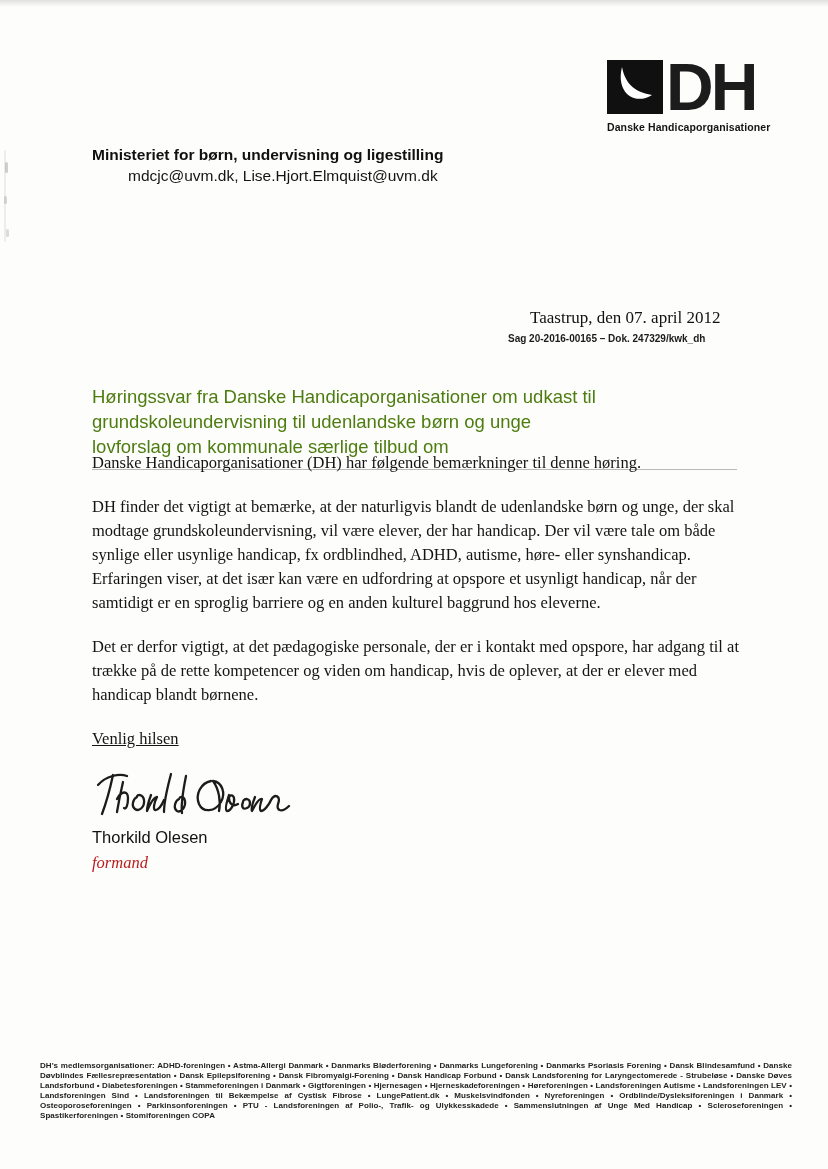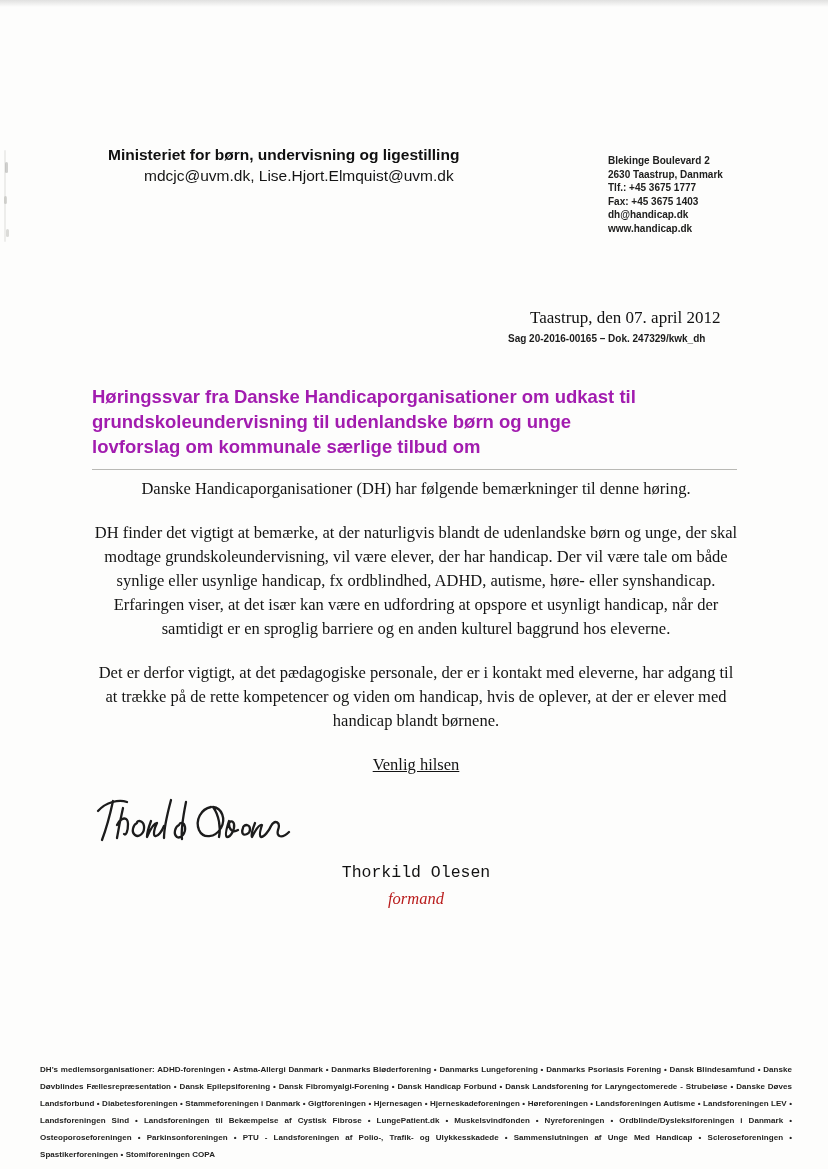--- a/index.html
+++ b/index.html
@@ -26,97 +26,101 @@
   .logo-block { position:absolute; left:607px; top:60px; }
   .logo-row { display:flex; align-items:flex-start; }
   .logo-mark { display:block; width:56px; height:54px; }
   .logo-mark svg { display:block; width:56px; height:54px; }
   .logo-dh {
     display:block; font-weight:700; font-size:66px; line-height:54px;
     letter-spacing:-3px; color:#1c1c1c; margin-left:3px;
   }
   .logo-org { margin-top:7px; font-size:10.5px; font-weight:700; color:#141414; letter-spacing:.1px; }
 
-  .recipient { position:absolute; left:108px; top:146px; }
+  .recipient { position:absolute; left:92px; top:146px; }
   .recipient-name { font-weight:700; font-size:15.5px; color:#101010; }
   .recipient-emails { margin-top:3px; font-size:15.5px; color:#141414;margin-left:36px; }
 
   .address { position:absolute; left:608px; top:154px; font-size:10px; font-weight:700; line-height:13.5px; color:#20201f; }
 
   
   .date-line {
     position:absolute; left:530px; top:308px;
     font-family:"Liberation Serif", serif; font-size:17px; color:#111;
   }
   .case-line { position:absolute; left:508px; top:333px; font-size:10px; font-weight:700; color:#1b1b1b; }
 
   
   .letter-title { position:absolute; left:92px; top:384px; width:640px; }
-  .letter-title div { font-size:18.5px; font-weight:700; line-height:25px; color:#a21caf; }
+  .letter-title div { font-size:18.5px; font-weight:400; line-height:25px; color:#4d7c0f; }
   .title-rule { position:absolute; left:92px; top:469px; width:645px; height:1px; background:#b9b9b5; }
 
   .letter-body {
-    position:absolute; left:92px; top:477px; width:648px;
-    font-family:"Liberation Serif", serif; font-size:16.5px; line-height:24px; color:#141414;text-align:center;
+    position:absolute; left:92px; top:451px; width:648px;
+    font-family:"Liberation Serif", serif; font-size:16.5px; line-height:24px; color:#141414;
   }
   .letter-body p { margin:0; }
   .letter-body p + p { margin-top:20px; }
   .closing { margin-top:20px;text-decoration:underline; }
 
   .signature { margin-top:10px; width:205px; height:62px; }
   .signature svg { display:block; }
-  .sig-name { font-family:Liberation Mono, monospace; font-size:16.5px; margin-top:12px; color:#111; }
+  .sig-name { font-family:Liberation Sans, sans-serif; font-size:16.5px; margin-top:2px; color:#111; }
   .sig-title { font-family:"Liberation Serif", serif; font-style:italic; font-size:16.5px; margin-top:2px; color:#b91c1c; }
 
   
   .footer {
     position:absolute; left:40px; top:1061px; width:752px;
-    font-size:8px; font-weight:700; line-height:17px; color:#232322;
+    font-size:8px; font-weight:700; line-height:10px; color:#232322;
     text-align:justify; letter-spacing:.05px;
   }
 </style>
 </head>
 <body>
 
 <div class="page">
 
   <div class="speck s4"></div>
   <div class="speck s1"></div>
   <div class="speck s2"></div>
   <div class="speck s3"></div>
 
+  <div class="logo-block">
+    <div class="logo-row">
+      <span class="logo-mark">
+        <svg viewBox="0 0 56 54" xmlns="http://www.w3.org/2000/svg">
+          <rect width="56" height="54" fill="#101010"></rect>
+          <path d="M15 7 C18 22 26 32 45 35 C34 42 22 39 17 30 C12.5 22.5 13.5 13 15 7 Z" fill="#ffffff"></path>
+        </svg>
+      </span>
+      <span class="logo-dh">DH</span>
+    </div>
+    <div class="logo-org">Danske Handicaporganisationer</div>
+  </div>
 
   <div class="recipient">
     <div class="recipient-name">Ministeriet for børn, undervisning og ligestilling</div>
     <div class="recipient-emails">mdcjc@uvm.dk, Lise.Hjort.Elmquist@uvm.dk</div>
   </div>
 
-  <div class="address">
-    <div>Blekinge Boulevard 2</div>
-    <div>2630 Taastrup, Danmark</div>
-    <div>Tlf.: +45 3675 1777</div>
-    <div>Fax: +45 3675 1403</div>
-    <div>dh@handicap.dk</div>
-    <div>www.handicap.dk</div>
-  </div>
 
   <div class="date-line">Taastrup, den 07. april 2012</div>
   <div class="case-line">Sag 20-2016-00165 – Dok. 247329/kwk_dh</div>
 
   <div class="letter-title">
     <div>Høringssvar fra Danske Handicaporganisationer om udkast til</div>
     <div>grundskoleundervisning til udenlandske børn og unge</div>
     <div>lovforslag om kommunale særlige tilbud om</div>
   </div>
   <div class="title-rule"></div>
 
   <div class="letter-body">
     <p>Danske Handicaporganisationer (DH) har følgende bemærkninger til denne høring.</p>
     <p>DH finder det vigtigt at bemærke, at der naturligvis blandt de udenlandske børn og unge, der skal modtage grundskoleundervisning, vil være elever, der har handicap. Der vil være tale om både synlige eller usynlige handicap, fx ordblindhed, ADHD, autisme, høre- eller synshandicap. Erfaringen viser, at det især kan være en udfordring at opspore et usynligt handicap, når der samtidigt er en sproglig barriere og en anden kulturel baggrund hos eleverne.</p>
-    <p>Det er derfor vigtigt, at det pædagogiske personale, der er i kontakt med eleverne, har adgang til at trække på de rette kompetencer og viden om handicap, hvis de oplever, at der er elever med handicap blandt børnene.</p>
+    <p>Det er derfor vigtigt, at det pædagogiske personale, der er i kontakt med opspore, har adgang til at trække på de rette kompetencer og viden om handicap, hvis de oplever, at der er elever med handicap blandt børnene.</p>
     <p class="closing">Venlig hilsen</p>
 
     <div class="signature">
       <svg width="205" height="62" viewBox="0 0 205 62" fill="none" stroke="#1c1c1c" stroke-width="2.3" stroke-linecap="round" stroke-linejoin="round" xmlns="http://www.w3.org/2000/svg">
         <path d="M6 24 C14 15 27 12 35 15"></path>
         <path d="M21 14 C18 28 13 45 10 53"></path>
         <path d="M31 21 C28 34 26 45 25 51 M25 38 C29 30 36 29 36 37 C36 44 34 49 32 47"></path>
         <path d="M45 36 C41 38 39 45 43 48 C47 51 53 46 52 39 C51 33 45 33 45 36 Z"></path>
         <path d="M59 34 C56 42 55 48 55 50 C58 43 62 36 65 36 C62 42 61 48 63 49 C66 50 70 44 72 39"></path>
         <path d="M79 13 C75 28 72 43 72 51"></path>

